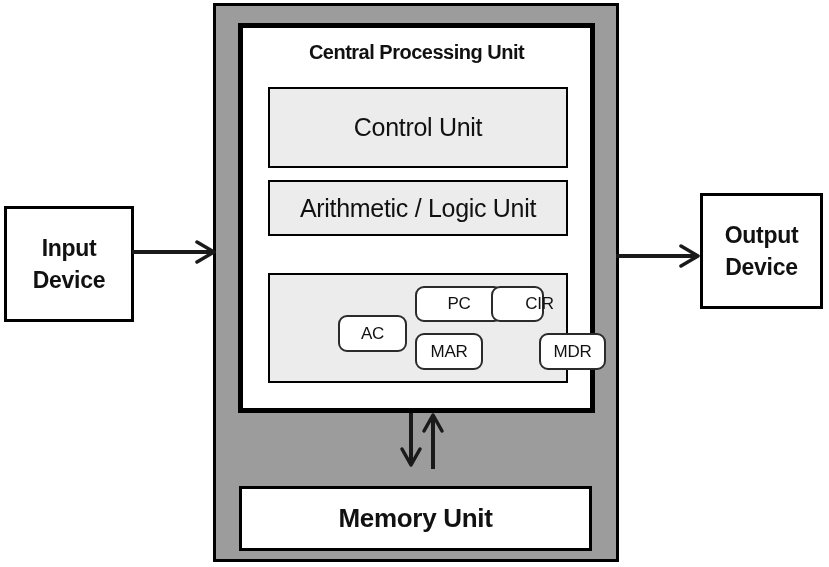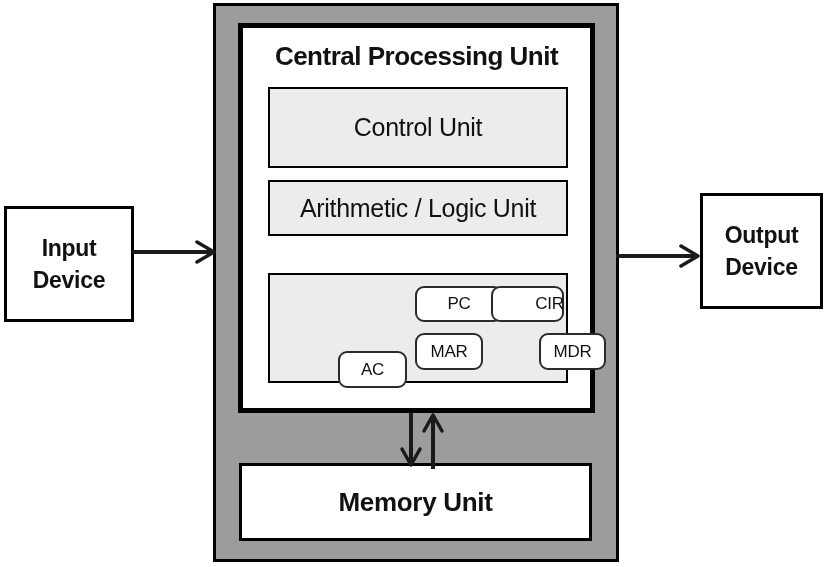--- a/index.html
+++ b/index.html
@@ -21,55 +21,55 @@
     position:absolute;left:213px;top:3px;width:406px;height:559px;
     background:var(--outer-box-fill);border:3px solid var(--outline);
   }
   
   .cpu-box{
     position:absolute;left:238px;top:23px;width:357px;height:390px;
     background:var(--box-fill);border:5px solid var(--outline);
   }
   .cpu-title{
     position:absolute;left:0;top:13px;width:347px;text-align:center;
-    font-size:26px;font-weight:bold;letter-spacing:-0.5px;
+    font-size:20px;font-weight:bold;letter-spacing:-0.5px;
   }
   .unit{
     position:absolute;left:25px;width:300px;
     background:var(--unit-fill);border:2px solid var(--outline);
     display:flex;align-items:center;justify-content:center;
     font-size:25px;letter-spacing:-0.3px;
   }
   .unit.control{top:59px;height:81px;}
   .unit.alu{top:152px;height:56px;}
   .unit.registers{top:245px;height:110px;justify-content:flex-start;}
   .reg-label{
     position:absolute;left:16px;top:10px;height:48px;
     display:flex;align-items:center;font-size:26px;letter-spacing:-0.3px;
   }
   .chip{
     position:absolute;background:var(--box-fill);border:2.5px solid #2b2b2b;border-radius:9px;
     display:flex;align-items:center;justify-content:center;font-size:17px;
   }
   .chip.pc {left:145px;top:11px;width:88px;height:36px;border-radius:9px;}
-  .chip.cir{left:221px;top:11px;width:73px;height:36px;padding-left:44px;}
-  .chip.ac {left:68px; top:76px;width:69px;height:37px;border-radius:9px;}
+  .chip.cir{left:221px;top:11px;width:53px;height:36px;padding-left:44px;}
+  .chip.ac {left:68px; top:40px;width:69px;height:37px;border-radius:9px;}
   .chip.mar{left:145px;top:58px;width:68px;height:37px;}
   .chip.mdr{left:221px;top:58px;width:67px;height:37px;margin-left:48px;}
   
   .device{
     position:absolute;background:var(--box-fill);border:3px solid var(--outline);
     display:flex;align-items:center;justify-content:center;text-align:center;
     font-size:23px;font-weight:bold;line-height:1.4;letter-spacing:-0.3px;
   }
   .device.input {left:4px;  top:206px;width:130px;height:116px;}
   .device.output{left:700px;top:193px;width:123px;height:116px;}
   
   .memory{
-    position:absolute;left:239px;top:463px;width:353px;height:78px;
+    position:absolute;left:239px;top:486px;width:353px;height:65px;
     background:var(--box-fill);border:3px solid var(--outline);
     display:flex;align-items:center;justify-content:center;
     font-size:26px;font-weight:bold;letter-spacing:-0.3px;
   }
   .arrow{position:absolute;overflow:visible;}
   .arrow line, .arrow polyline{stroke:var(--arrow);fill:none;}
   .arrow line{stroke-width:4;}
   .arrow polyline{stroke-width:3.5;stroke-linecap:round;stroke-linejoin:round;}
 </style>
 </head>

